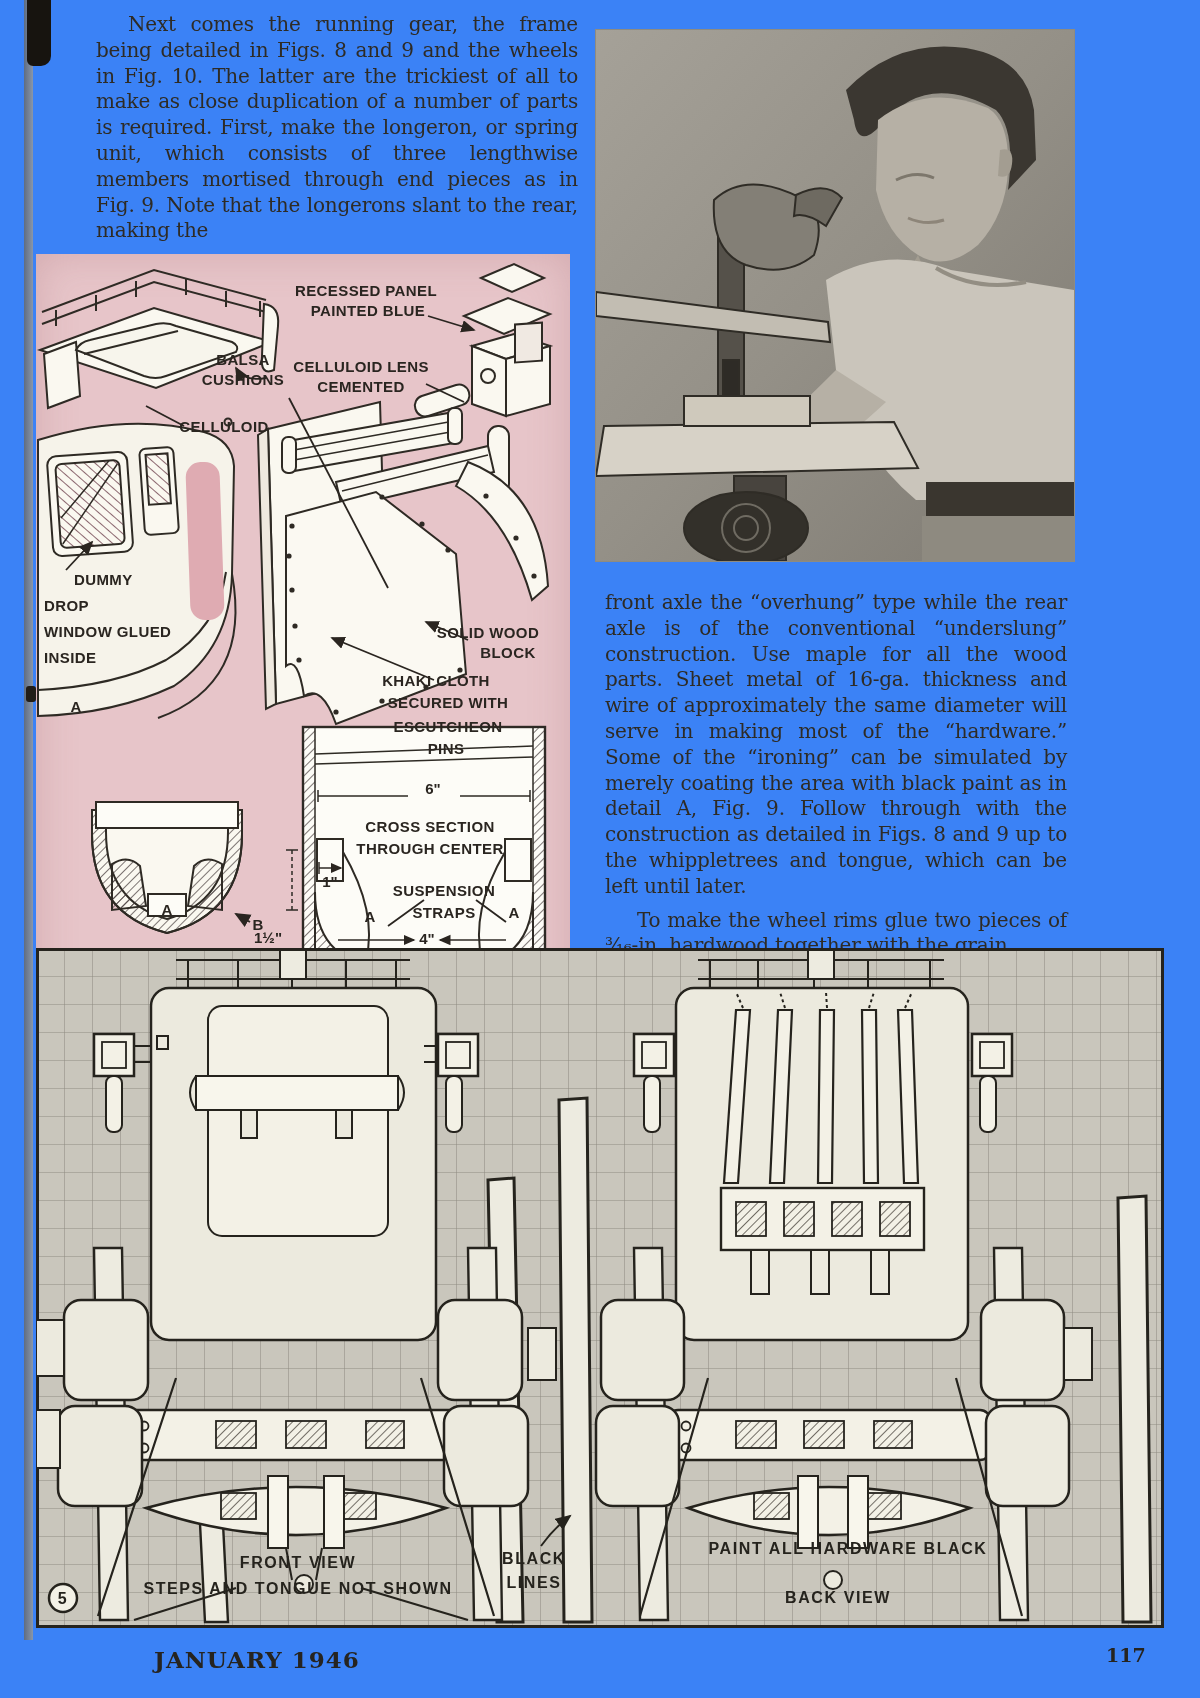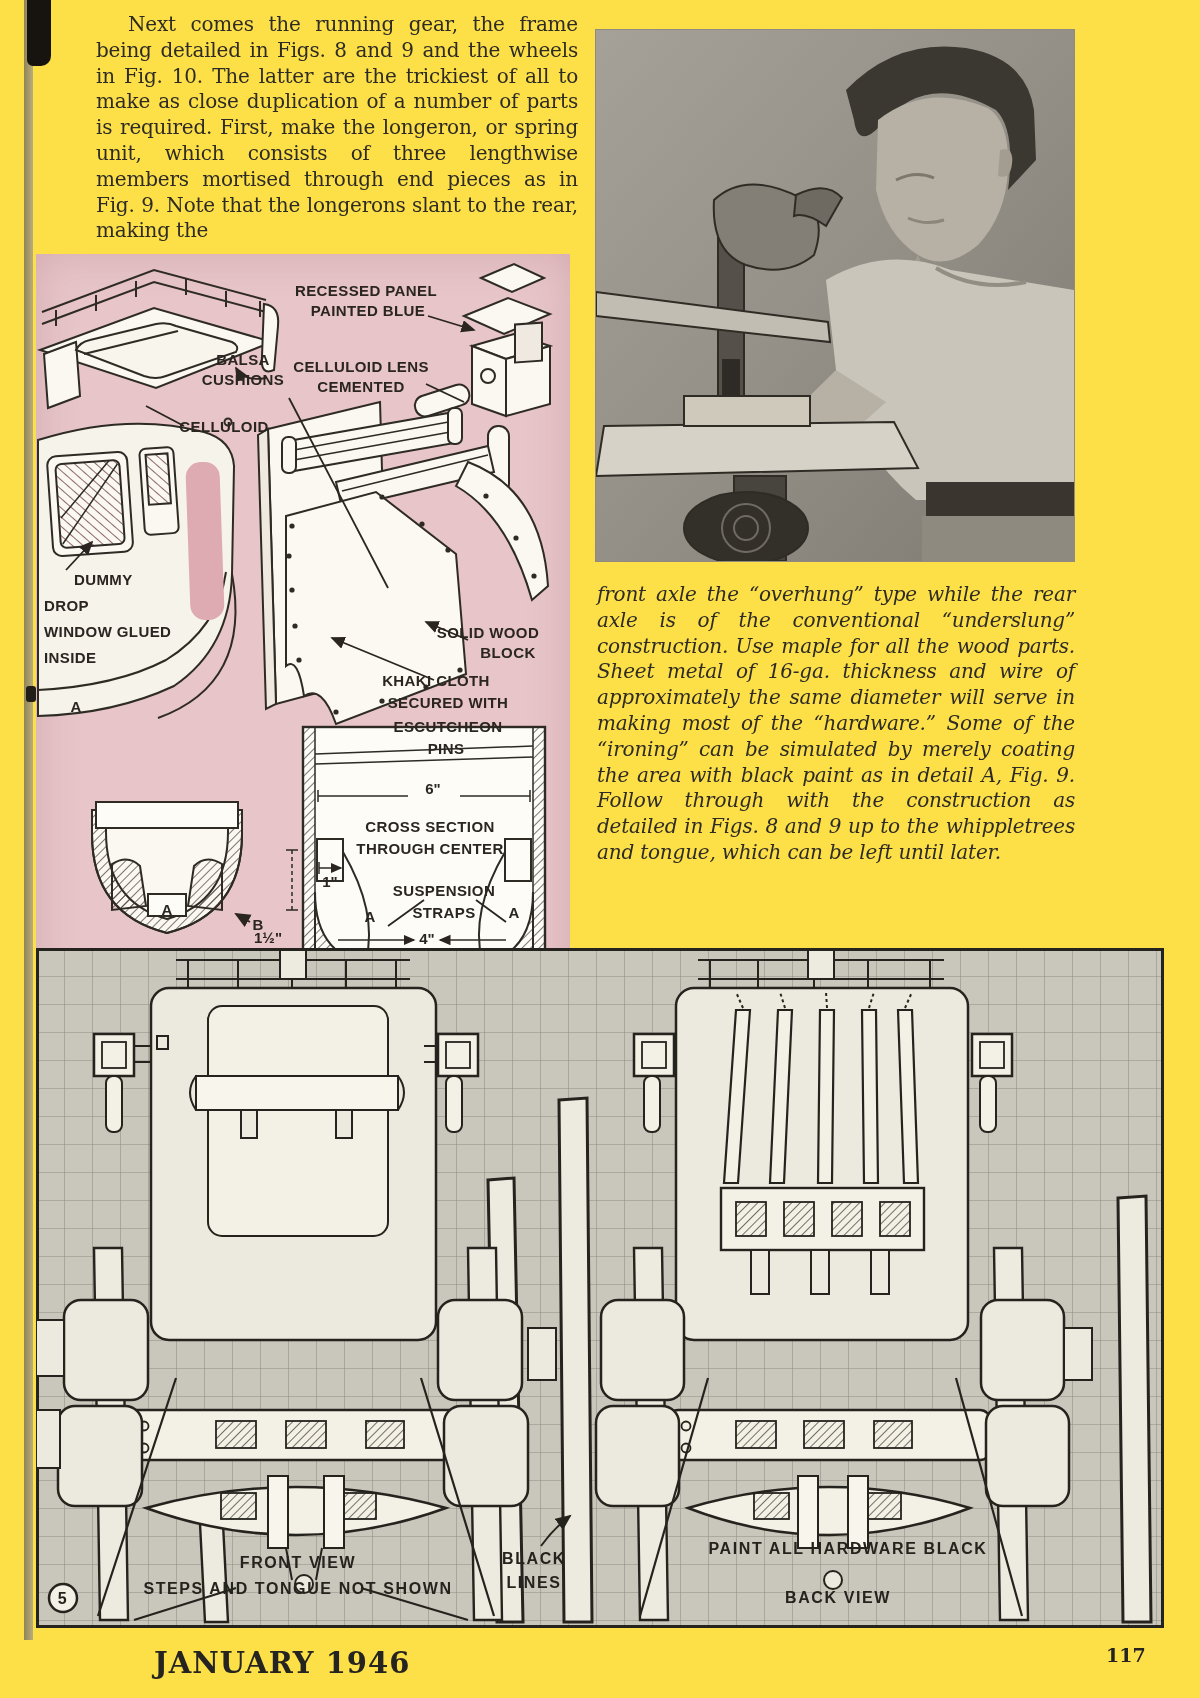--- a/index.html
+++ b/index.html
@@ -1,55 +1,55 @@
 <!DOCTYPE html>
 <html><head>
 <meta charset="utf-8">
 <style>
   html,body{margin:0;padding:0;background:#dcd8cc;}
   .page{
     position:relative;width:1200px;height:1698px;margin:0 auto;
-    background:#fde047;overflow:hidden;
+    background:#3b82f6;overflow:hidden;
     font-family:"Liberation Sans",sans-serif;
   }
   
   .gutter{position:absolute;left:24px;top:0;width:9px;height:1640px;
     background:linear-gradient(to right,#6b655b,#a39d90);opacity:.75;}
   .corner-blob{position:absolute;left:27px;top:0;width:24px;height:66px;
     background:#17140f;border-radius:0 0 10px 6px;}
   .edge-blob{position:absolute;left:26px;top:686px;width:10px;height:16px;background:#211d18;border-radius:3px;}
 
   
   .bodytext{
     position:absolute;
     font-family:"DejaVu Serif","Liberation Serif",serif;
     font-size:20px;line-height:25.8px;color:#2e2b25;
     text-align:justify;letter-spacing:-.2px;
   }
   .col1{left:96px;top:12px;width:482px;height:230px;}
   .col1 p{margin:0;text-indent:32px;}
   .col2{left:597px;top:582px;width:478px;height:340px;}
-  .col2 p{margin:0;font-style:italic;}
+  .col2 p{margin:8px;}
   .col2 p.indent{text-indent:32px;}
 
   
   .photo{position:absolute;left:596px;top:30px;width:478px;height:531px;
     box-shadow:0 0 0 1px #8f8b80;}
 
   
   .pink-panel{position:absolute;left:36px;top:254px;width:534px;height:748px;
     background:#e7c5c9;box-shadow:inset 0 0 40px rgba(150,90,100,.25);}
 
   
   .fig5{position:absolute;left:36px;top:948px;width:1128px;height:680px;}
 
   
   .footer-left{position:absolute;left:154px;top:1646px;
     font-family:"DejaVu Serif","Liberation Serif",serif;font-weight:bold;
-    font-size:29px;letter-spacing:1px;color:#262420;}
+    font-size:23px;letter-spacing:1px;color:#262420;}
   .footer-right{position:absolute;left:1106px;top:1644px;
     font-family:"DejaVu Serif","Liberation Serif",serif;font-weight:bold;
     font-size:19px;color:#262420;}
 
   svg text{font-family:"Liberation Sans",sans-serif;}
   .lbl{font-size:15px;font-weight:bold;fill:#2a2520;letter-spacing:.4px;}
   .lbl-s{font-size:14px;font-weight:bold;fill:#2a2520;letter-spacing:.3px;}
   .dim{font-size:15px;font-weight:bold;fill:#2a2520;}
   .glbl{font-size:16px;font-weight:bold;fill:#25231d;letter-spacing:1.6px;}
 </style>
@@ -61,20 +61,21 @@
   <div class="gutter"></div>
   <div class="corner-blob"></div>
   <div class="edge-blob"></div>
 
   <div class="bodytext col1">
     <p>Next comes the running gear, the frame being detailed in Figs. 8 and 9 and the wheels in Fig. 10.  The latter are the trickiest of all to make as close duplication of a number of parts is required.  First, make the longeron, or spring unit, which consists of three lengthwise members mortised through end pieces as in Fig. 9.  Note that the longerons slant to the rear, making the</p>
   </div>
 
   <div class="bodytext col2">
     <p>front axle the “overhung” type while the rear axle is of the conventional “underslung” construction.  Use maple for all the wood parts.  Sheet metal of 16-ga. thickness and wire of approximately the same diameter will serve in making most of the “hardware.”  Some of the “ironing” can be simulated by merely coating the area with black paint as in detail A, Fig. 9.  Follow through with the construction as detailed in Figs. 8 and 9 up to the whippletrees and tongue, which can be left until later.</p>
+    <p class="indent">To make the wheel rims glue two pieces of ³⁄₁₆-in. hardwood together with the grain</p>
   </div>
 
   <svg class="photo" viewBox="0 0 478 531">
     <defs>
       <linearGradient id="phbg" x1="0" y1="0" x2="1" y2="1">
         <stop offset="0" stop-color="#a5a198"></stop>
           <stop offset=".5" stop-color="#949087"></stop>
           <stop offset="1" stop-color="#7e7a72"></stop>
       </linearGradient>
     </defs>

